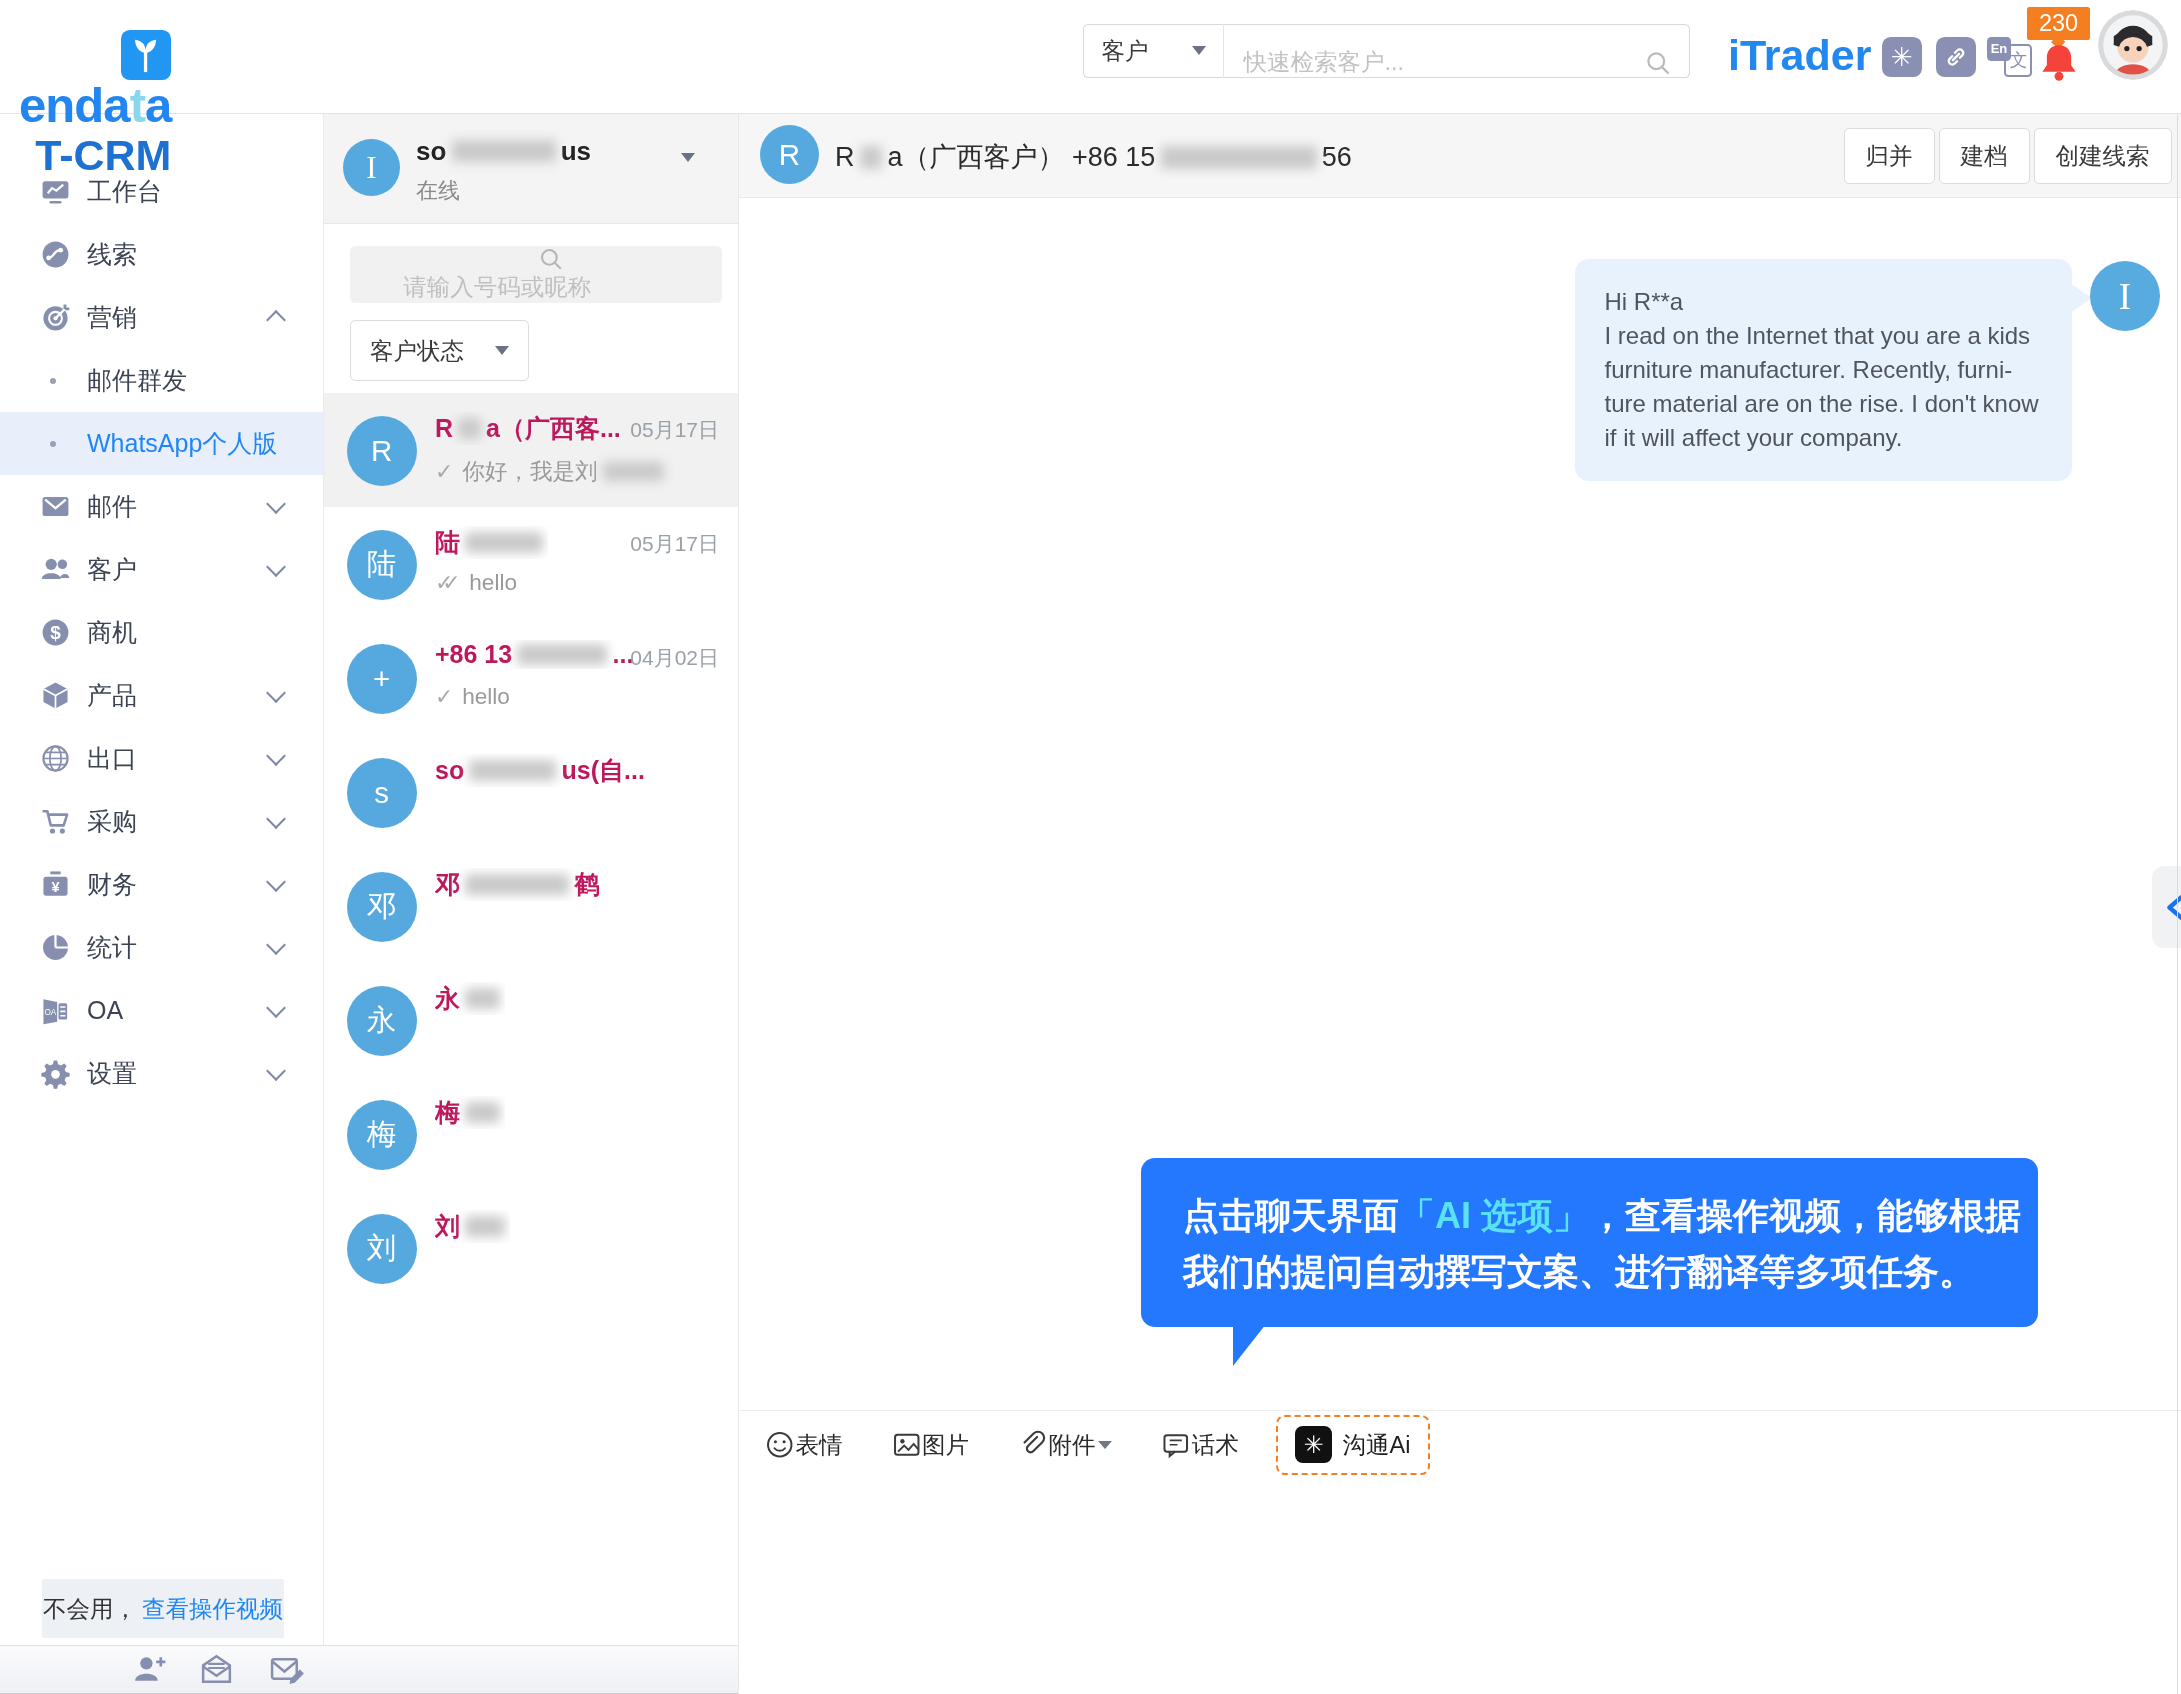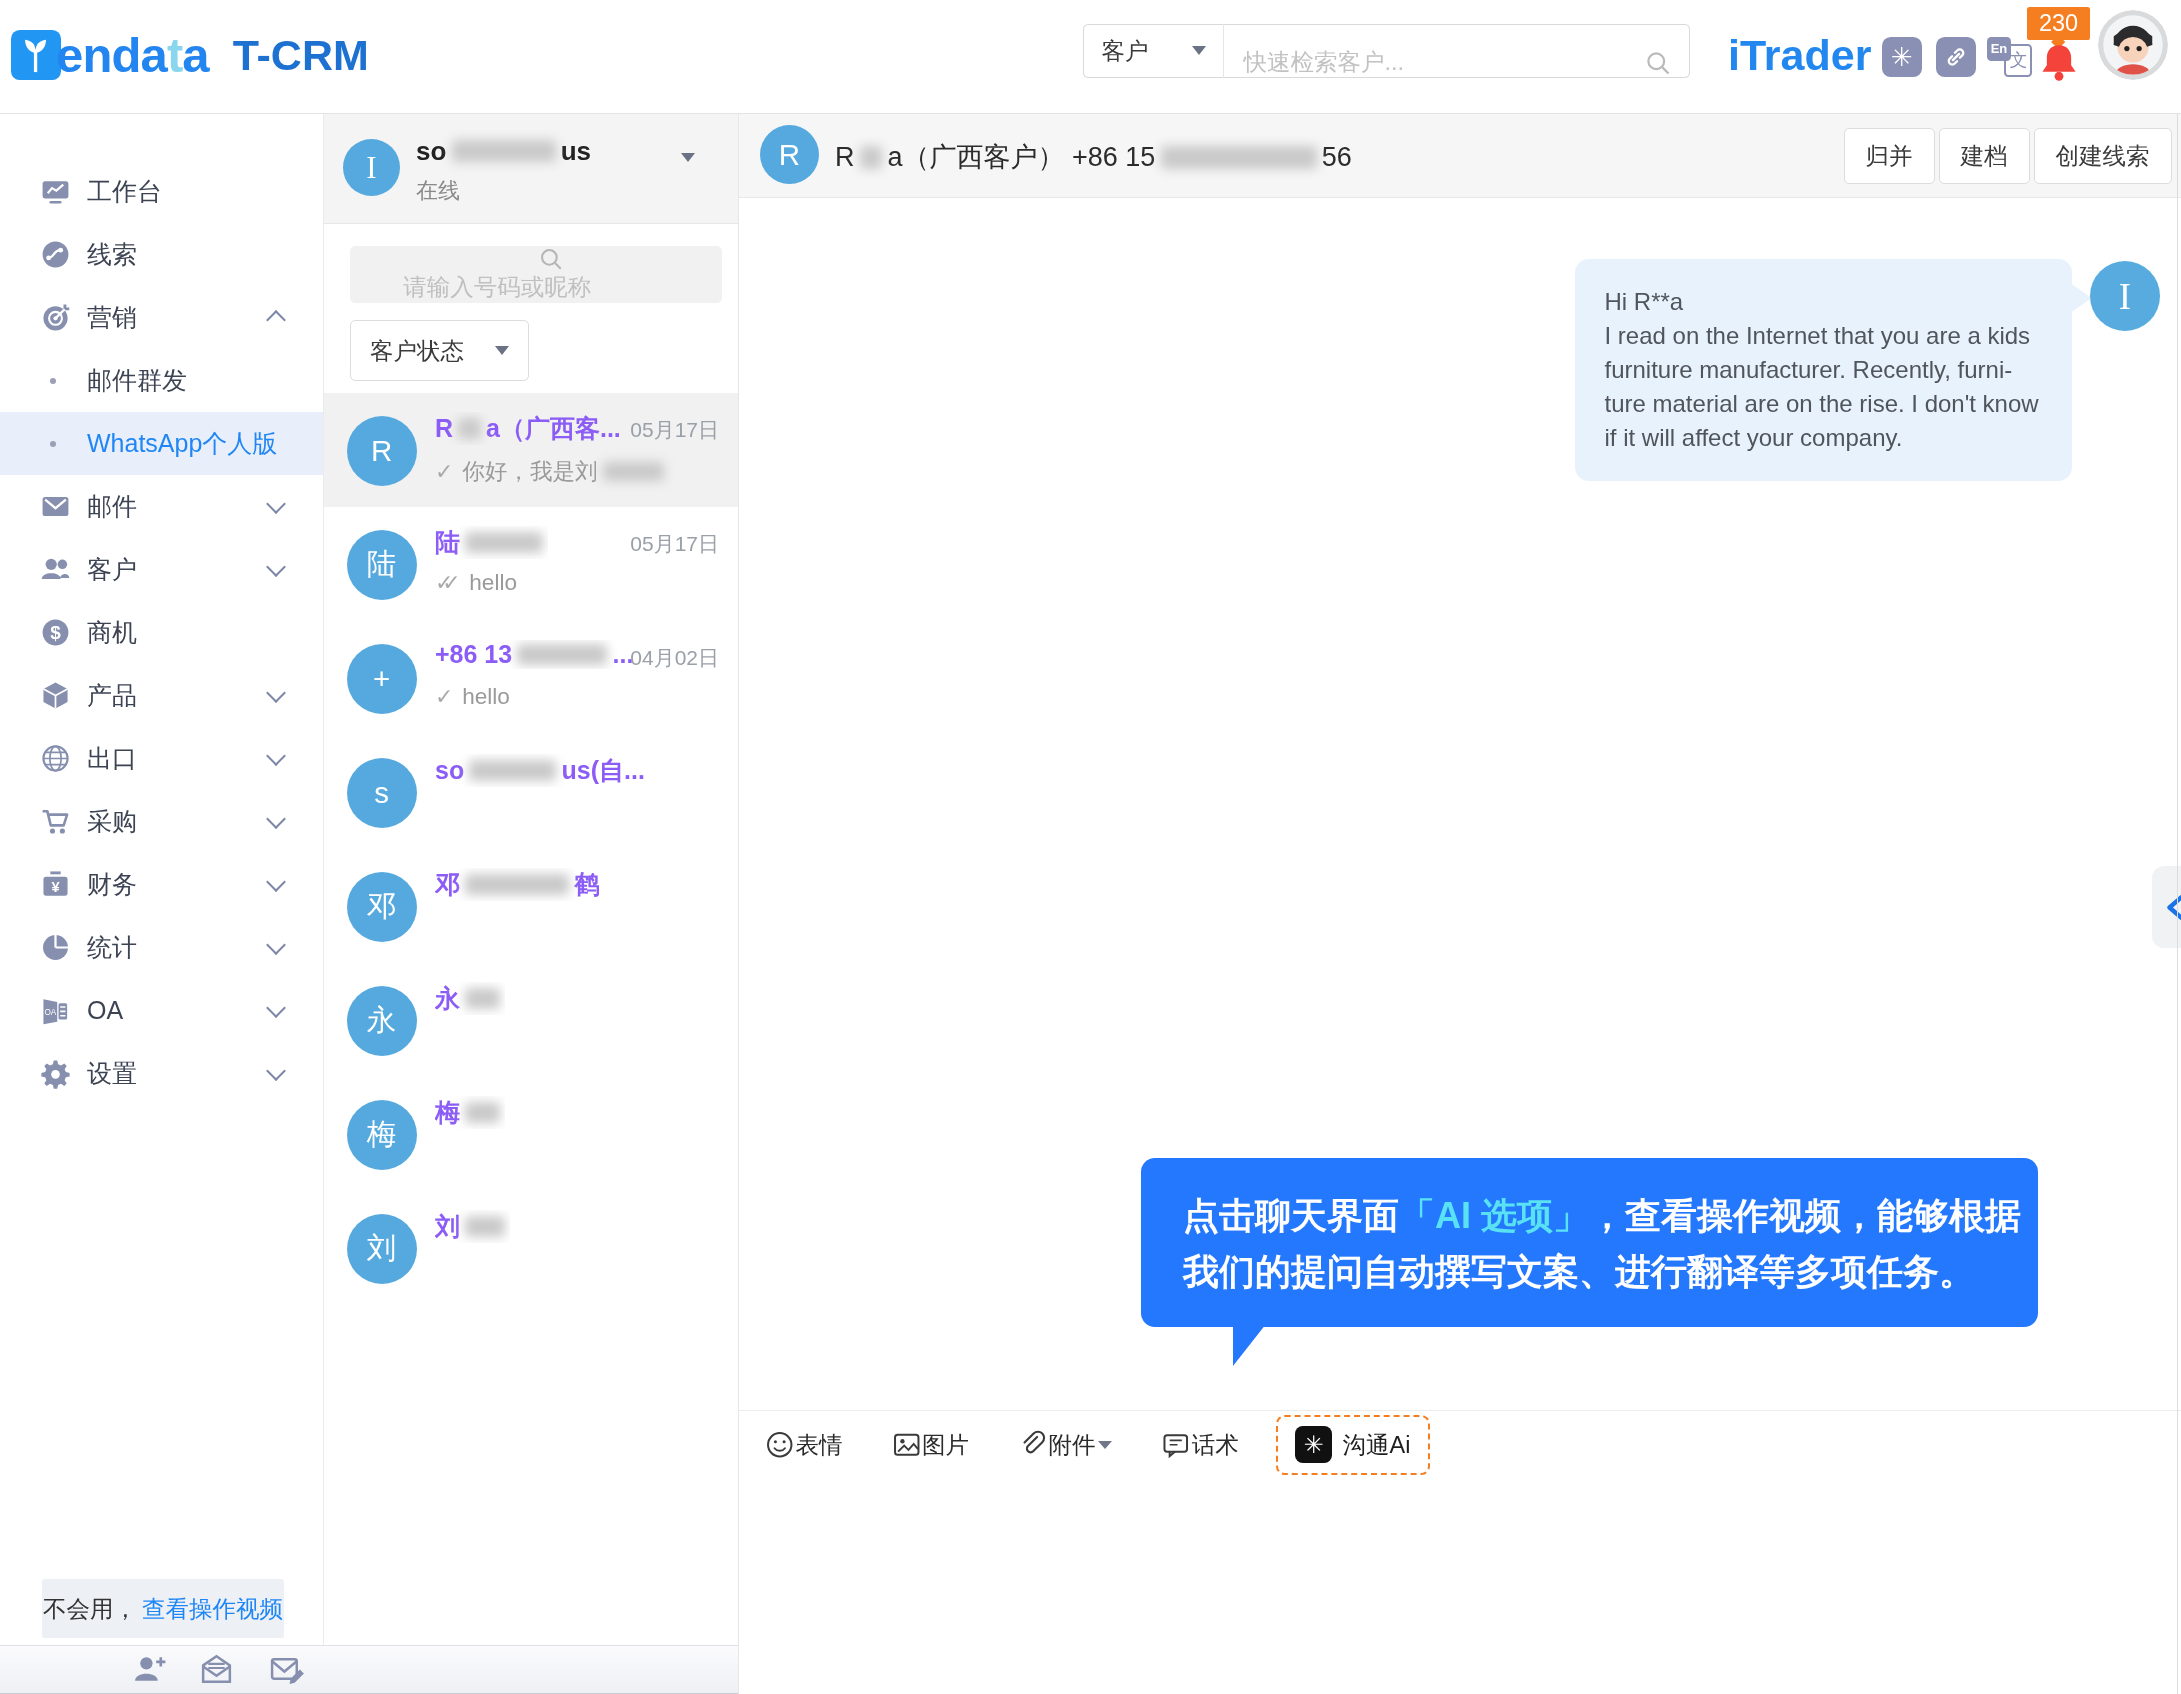--- a/index.html
+++ b/index.html
@@ -2,21 +2,21 @@
 <html style="font-size:14px"><head>
 <meta charset="utf-8">
 <style>
   html,body{margin:0;padding:0;background:#fff;}
   .page{position:relative;width:2181px;height:1695px;background:#fff;overflow:hidden;
         font-family:"Liberation Sans","DejaVu Sans",sans-serif;color:#333;}
 
   
   .topbar{position:absolute;left:0;top:0;width:2181px;height:113px;background:#fff;
           border-bottom:0.9px solid #e4e4e4;z-index:9;}
-  .brand{position:absolute;left:11.3px;top:29.5px;display:flex;align-items:flex-end;}
+  .brand{position:absolute;left:11.3px;top:29.5px;display:flex;align-items:flex-end;flex-direction:column;}
   .brand-sq{width:50px;height:50px;border-radius:8.7px;background:#2196f3;display:flex;align-items:center;justify-content:center;}
   .brand-word{font-size:49px;font-weight:bold;color:#2385ef;letter-spacing:-0.9px;line-height:50px;margin-left:-5.2px;}
   .brand-word .lt{color:#8ad6ee;}
   .brand-product{font-size:43px;font-weight:bold;color:#1d71d1;margin-left:24px;line-height:50px;}
   .search-wrap{position:absolute;left:1083px;top:23.5px;height:56px;display:flex;}
   .search-cat{width:141px;height:54px;border:0.9px solid #d9d9d9;border-right:0.9px solid #e6e6e6;border-radius:5.2px 0 0 5.2px;
               display:flex;align-items:center;justify-content:space-between;padding:0 17.4px;box-sizing:border-box;
               font-size:23.5px;color:#3a3a3a;background:#fff;cursor:pointer;}
   .search-box{width:466px;height:54px;border:0.9px solid #d9d9d9;border-left:none;border-radius:0 5.2px 5.2px 0;
               display:flex;align-items:flex-end;padding:0 17.4px;box-sizing:border-box;background:#fff;}
@@ -76,21 +76,21 @@
                    font-family:"Liberation Sans","DejaVu Sans",sans-serif;}
   .cl-search input::placeholder{color:#c0c0c0;}
   .cl-filter{position:absolute;left:26px;top:207px;width:179px;height:61px;border:0.9px solid #dcdcdc;border-radius:5.2px;
              display:flex;align-items:center;justify-content:space-between;padding:0 19px;box-sizing:border-box;
              font-size:23.5px;color:#3a3a3a;background:#fff;cursor:pointer;}
   .contacts{position:absolute;left:0;top:280px;width:414px;}
   .contact{position:relative;height:114px;cursor:pointer;}
   .contact.selected{background:#f1f1f1;}
   .c-avatar{position:absolute;left:22.6px;top:22.6px;width:70px;height:70px;border-radius:50%;background:#56a9de;color:#fff;
             font-size:29.5px;display:flex;align-items:center;justify-content:center;}
-  .c-name{position:absolute;left:111px;top:19px;font-size:25px;font-weight:bold;color:#8b5cf6;white-space:nowrap;max-width:209px;overflow:hidden;}
+  .c-name{position:absolute;left:111px;top:19px;font-size:25px;font-weight:bold;color:#be185d;white-space:nowrap;max-width:209px;overflow:hidden;}
   .c-date{position:absolute;right:19px;top:22.6px;font-size:21px;color:#9aa0a8;}
   .c-msg{position:absolute;left:111px;top:63px;font-size:22.6px;color:#9a9a9a;white-space:nowrap;}
   .tick{color:#a9a9a9;font-size:22px;margin-right:8.7px;}
   .tick.double i{font-style:normal;}
   .tick.double i+i{margin-left:-11.3px;}
 
   
   .chat{position:absolute;left:739px;top:113px;width:1443px;height:1582px;background:#fff;}
   .chat-right-border{position:absolute;left:2177px;top:113px;width:0.9px;height:1582px;background:#dcdcdc;}
   .ch-header{position:absolute;left:0;top:0;width:1443px;height:85px;background:#f6f6f7;border-bottom:0.9px solid #e8e8e8;box-sizing:border-box;}

